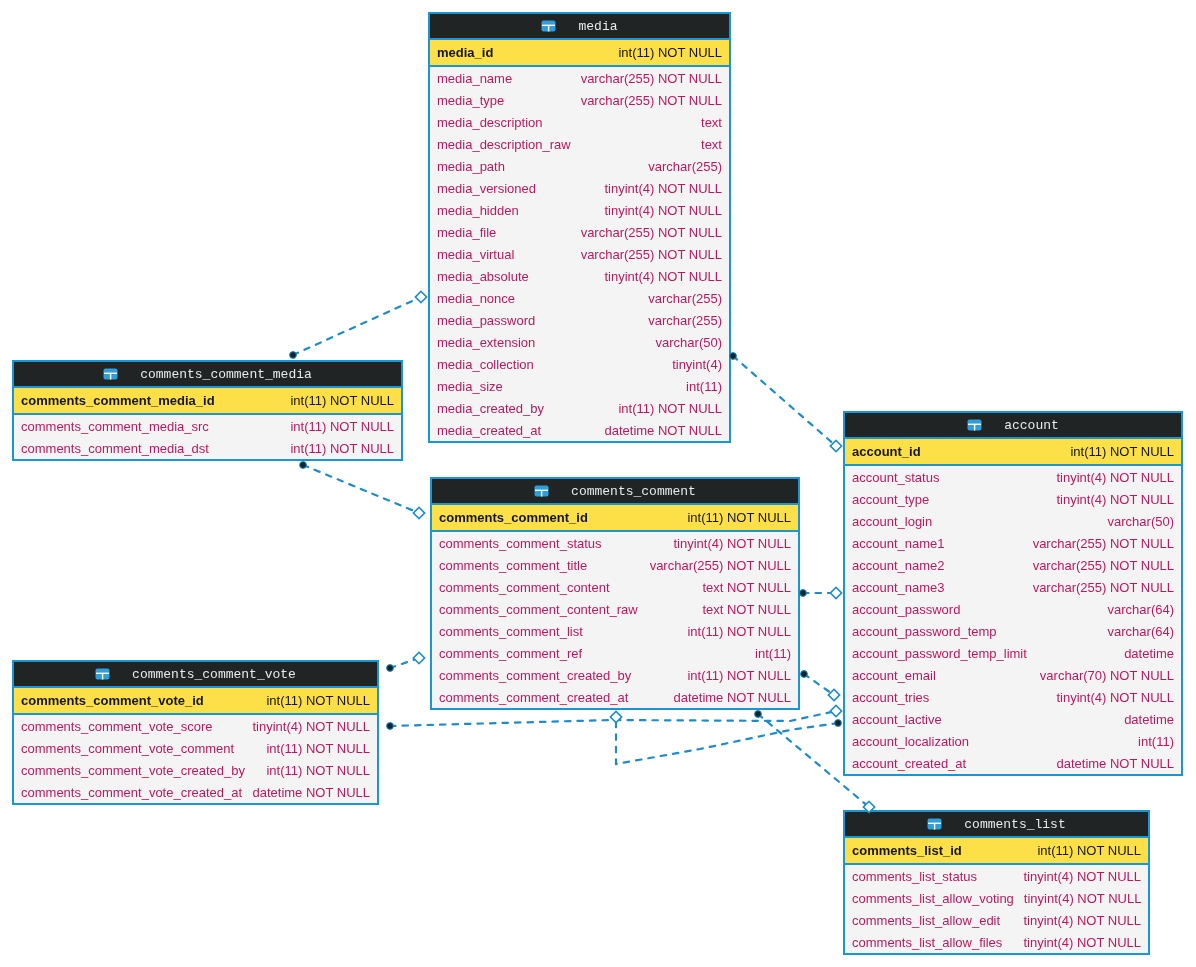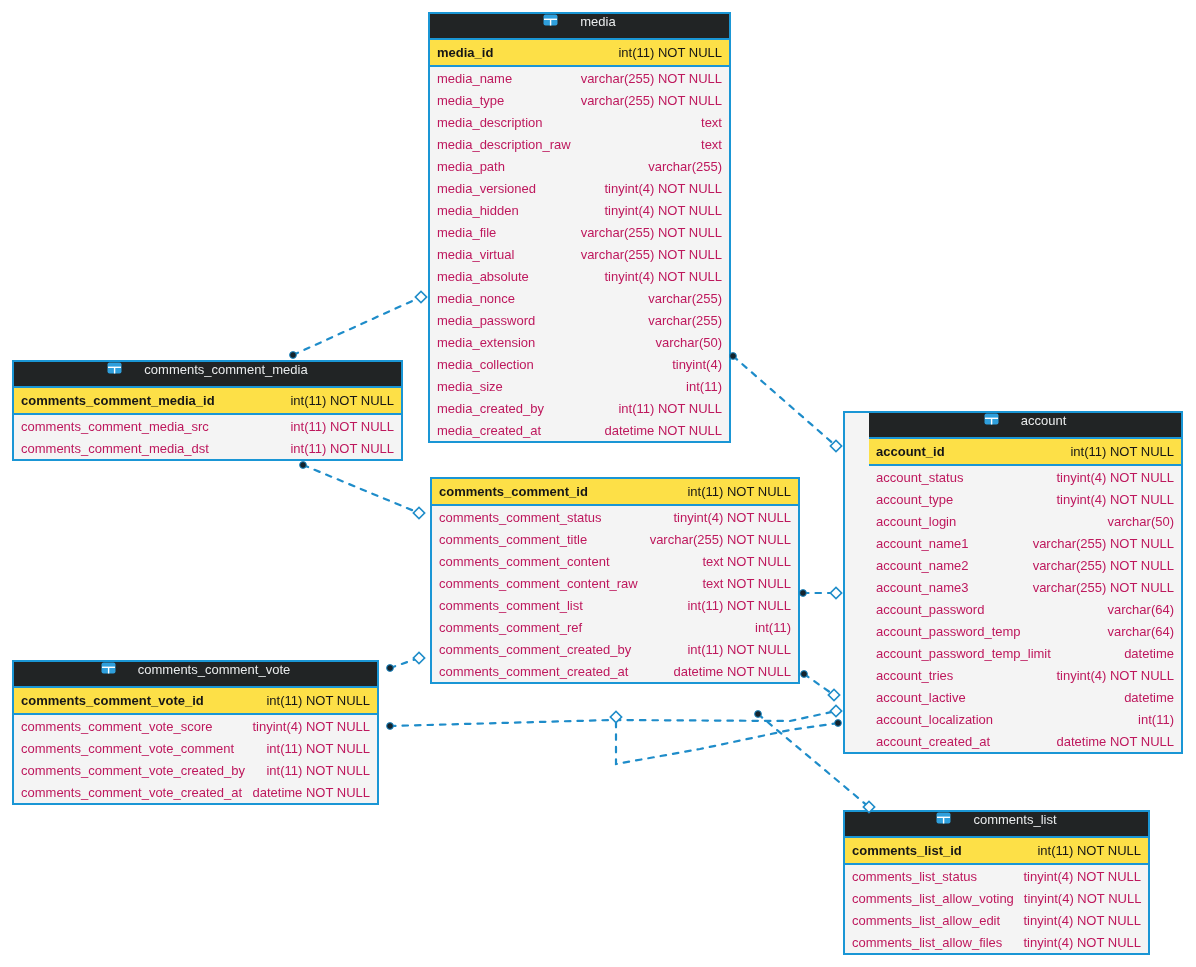--- a/index.html
+++ b/index.html
@@ -7,22 +7,22 @@
     position:relative; width:1196px; height:967px; background:#ffffff;
     font-family:"Liberation Sans", sans-serif; overflow:hidden;
   }
   svg.rel-layer { position:absolute; left:0; top:0; width:1196px; height:967px; z-index:2; pointer-events:none; }
   .tbl {
     position:absolute; box-sizing:border-box; z-index:1;
     border:2px solid #1a96d5; background:#f4f4f4;
   }
   .tbl-header {
     height:24px; background:#212425; color:#e9ebec;
-    display:flex; align-items:flex-start; justify-content:center; gap:22px;
-    border-bottom:2px solid #1a96d5; font-size:13px; white-space:nowrap;
+    display:flex; align-items:center; justify-content:center; gap:22px;
+    border-bottom:2px solid #1a96d5; font-size:13px; white-space:nowrap;font-family:Liberation Mono, monospace;
   }
   .tbl-icon { display:inline-block; width:15px; height:12px; flex:0 0 auto; }
   .pk-row {
     height:25px; background:#fde047; border-bottom:2px solid #1a96d5;
     display:flex; align-items:center; justify-content:space-between;
     padding:0 7px; font-size:13px; color:#161616; white-space:nowrap;
   }
   .pk-name { font-weight:bold; }
   .col-row {
     height:22px; display:flex; align-items:center; justify-content:space-between;
@@ -187,20 +187,30 @@
           <span class="col-name">comments_comment_media_src</span>
           <span class="col-type">int(11) NOT NULL</span>
         </div>
         <div class="col-row">
           <span class="col-name">comments_comment_media_dst</span>
           <span class="col-type">int(11) NOT NULL</span>
         </div>
       </div>
   </div>
     <div class="tbl" style="left: 430px; top: 477px; width: 370px;">
+    <div class="tbl-header">
+      <span class="tbl-icon">
+        <svg width="15" height="12" viewBox="0 0 15 12" xmlns="http://www.w3.org/2000/svg">
+          <rect x="0.5" y="0.5" width="14" height="11" rx="2" fill="#2f9fdc"></rect>
+          <rect x="1" y="4.6" width="13" height="1.4" fill="#ffffff"></rect>
+          <rect x="6.9" y="5.5" width="1.4" height="6" fill="#ffffff"></rect>
+        </svg>
+      </span>
+      <span class="tbl-title">comments_comment</span>
+    </div>
     <div class="pk-row">
       <span class="pk-name">comments_comment_id</span>
       <span class="pk-type">int(11) NOT NULL</span>
     </div>
     <div class="tbl-body">
         <div class="col-row">
           <span class="col-name">comments_comment_status</span>
           <span class="col-type">tinyint(4) NOT NULL</span>
         </div>
         <div class="col-row">
@@ -260,21 +270,21 @@
         <div class="col-row">
           <span class="col-name">comments_comment_vote_created_by</span>
           <span class="col-type">int(11) NOT NULL</span>
         </div>
         <div class="col-row">
           <span class="col-name">comments_comment_vote_created_at</span>
           <span class="col-type">datetime NOT NULL</span>
         </div>
       </div>
   </div>
-    <div class="tbl" style="left: 843px; top: 411px; width: 340px; padding-left: 24px;">
+    <div class="tbl" style="left: 843px; top: 411px; width: 340px;">
     <div class="tbl-header">
       <span class="tbl-icon">
         <svg width="15" height="12" viewBox="0 0 15 12" xmlns="http://www.w3.org/2000/svg">
           <rect x="0.5" y="0.5" width="14" height="11" rx="2" fill="#2f9fdc"></rect>
           <rect x="1" y="4.6" width="13" height="1.4" fill="#ffffff"></rect>
           <rect x="6.9" y="5.5" width="1.4" height="6" fill="#ffffff"></rect>
         </svg>
       </span>
       <span class="tbl-title">account</span>
     </div>
@@ -313,20 +323,24 @@
         </div>
         <div class="col-row">
           <span class="col-name">account_password_temp</span>
           <span class="col-type">varchar(64)</span>
         </div>
         <div class="col-row">
           <span class="col-name">account_password_temp_limit</span>
           <span class="col-type">datetime</span>
         </div>
         <div class="col-row">
+          <span class="col-name">account_email</span>
+          <span class="col-type">varchar(70) NOT NULL</span>
+        </div>
+        <div class="col-row">
           <span class="col-name">account_tries</span>
           <span class="col-type">tinyint(4) NOT NULL</span>
         </div>
         <div class="col-row">
           <span class="col-name">account_lactive</span>
           <span class="col-type">datetime</span>
         </div>
         <div class="col-row">
           <span class="col-name">account_localization</span>
           <span class="col-type">int(11)</span>

